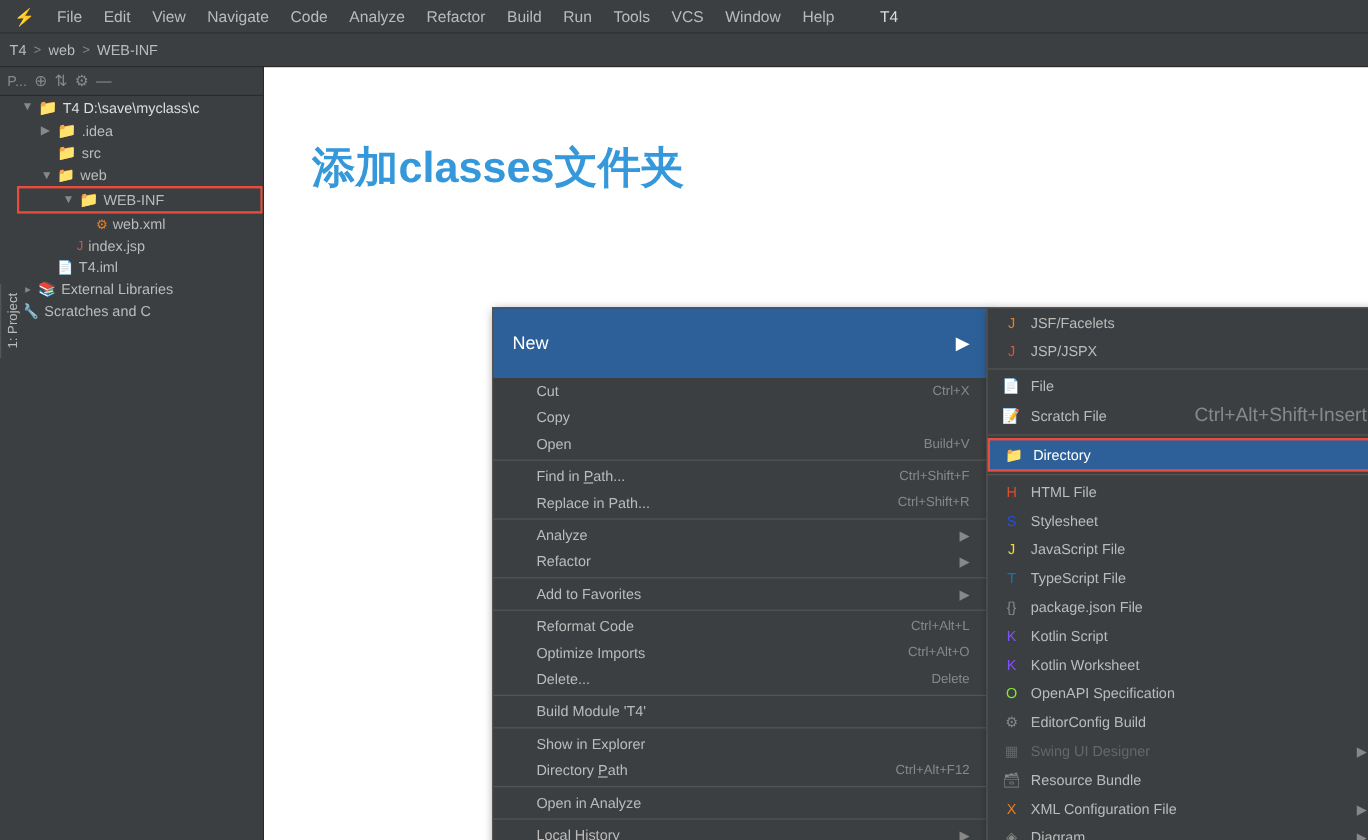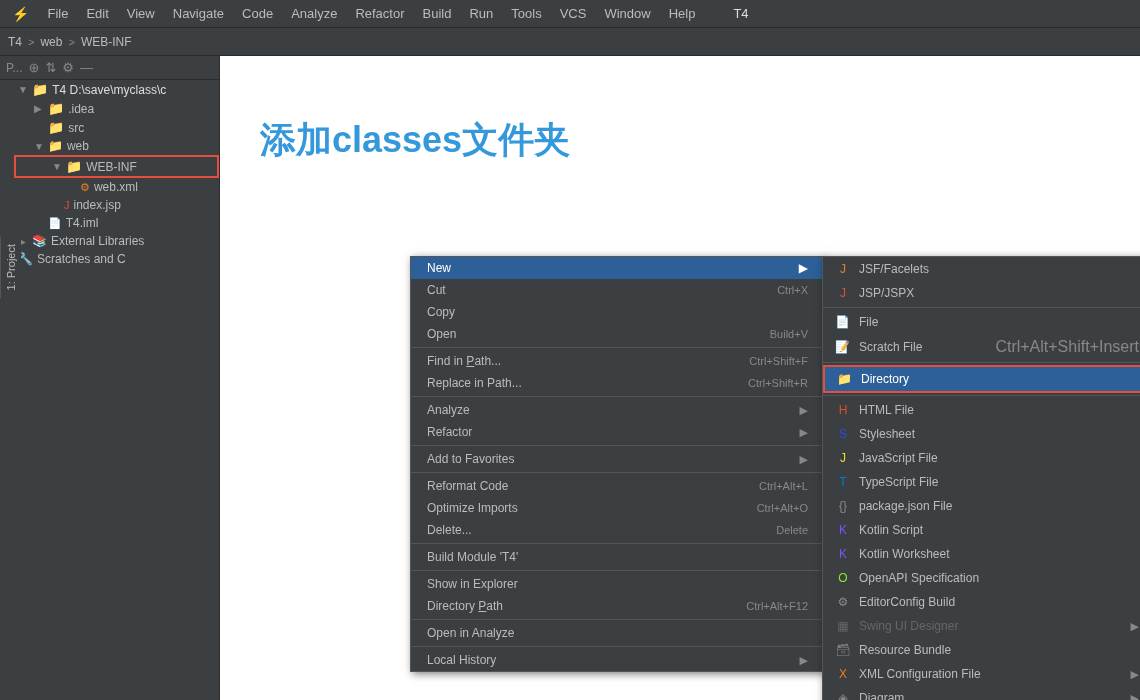--- a/index.html
+++ b/index.html
@@ -128,36 +128,37 @@
     }
     .context-menu-item {
       display: flex;
       align-items: center;
       justify-content: flex-start;
       padding: 4px 16px;
       cursor: pointer;
       color: #bbbbbb;
       font-size: 12px;
       gap: 8px;
+      margin-left: 20px;
     }
     .context-menu-shortcut { color: #888; font-size: 11px; flex-shrink: 0; }
     .context-menu-arrow { color: #888; font-size: 11px; }
     .context-menu-separator { height: 1px; background: #555; margin: 2px 0; }
     .context-menu-label { flex: 1; }
 
     
     .context-menu-header {
       display: flex;
       align-items: center;
       justify-content: space-between;
-      padding: 4px 16px;
+      padding: 20px 16px;
       cursor: pointer;
       background: #2d6099;
       color: white;
-      font-size: 12px;
+      font-size: 15px;
     }
 
     
     .submenu {
       position: absolute;
       top: 200px;
       left: 602px;
       background: #3c3f41;
       border: 1px solid #555;
       box-shadow: 2px 2px 8px rgba(0,0,0,0.5);

